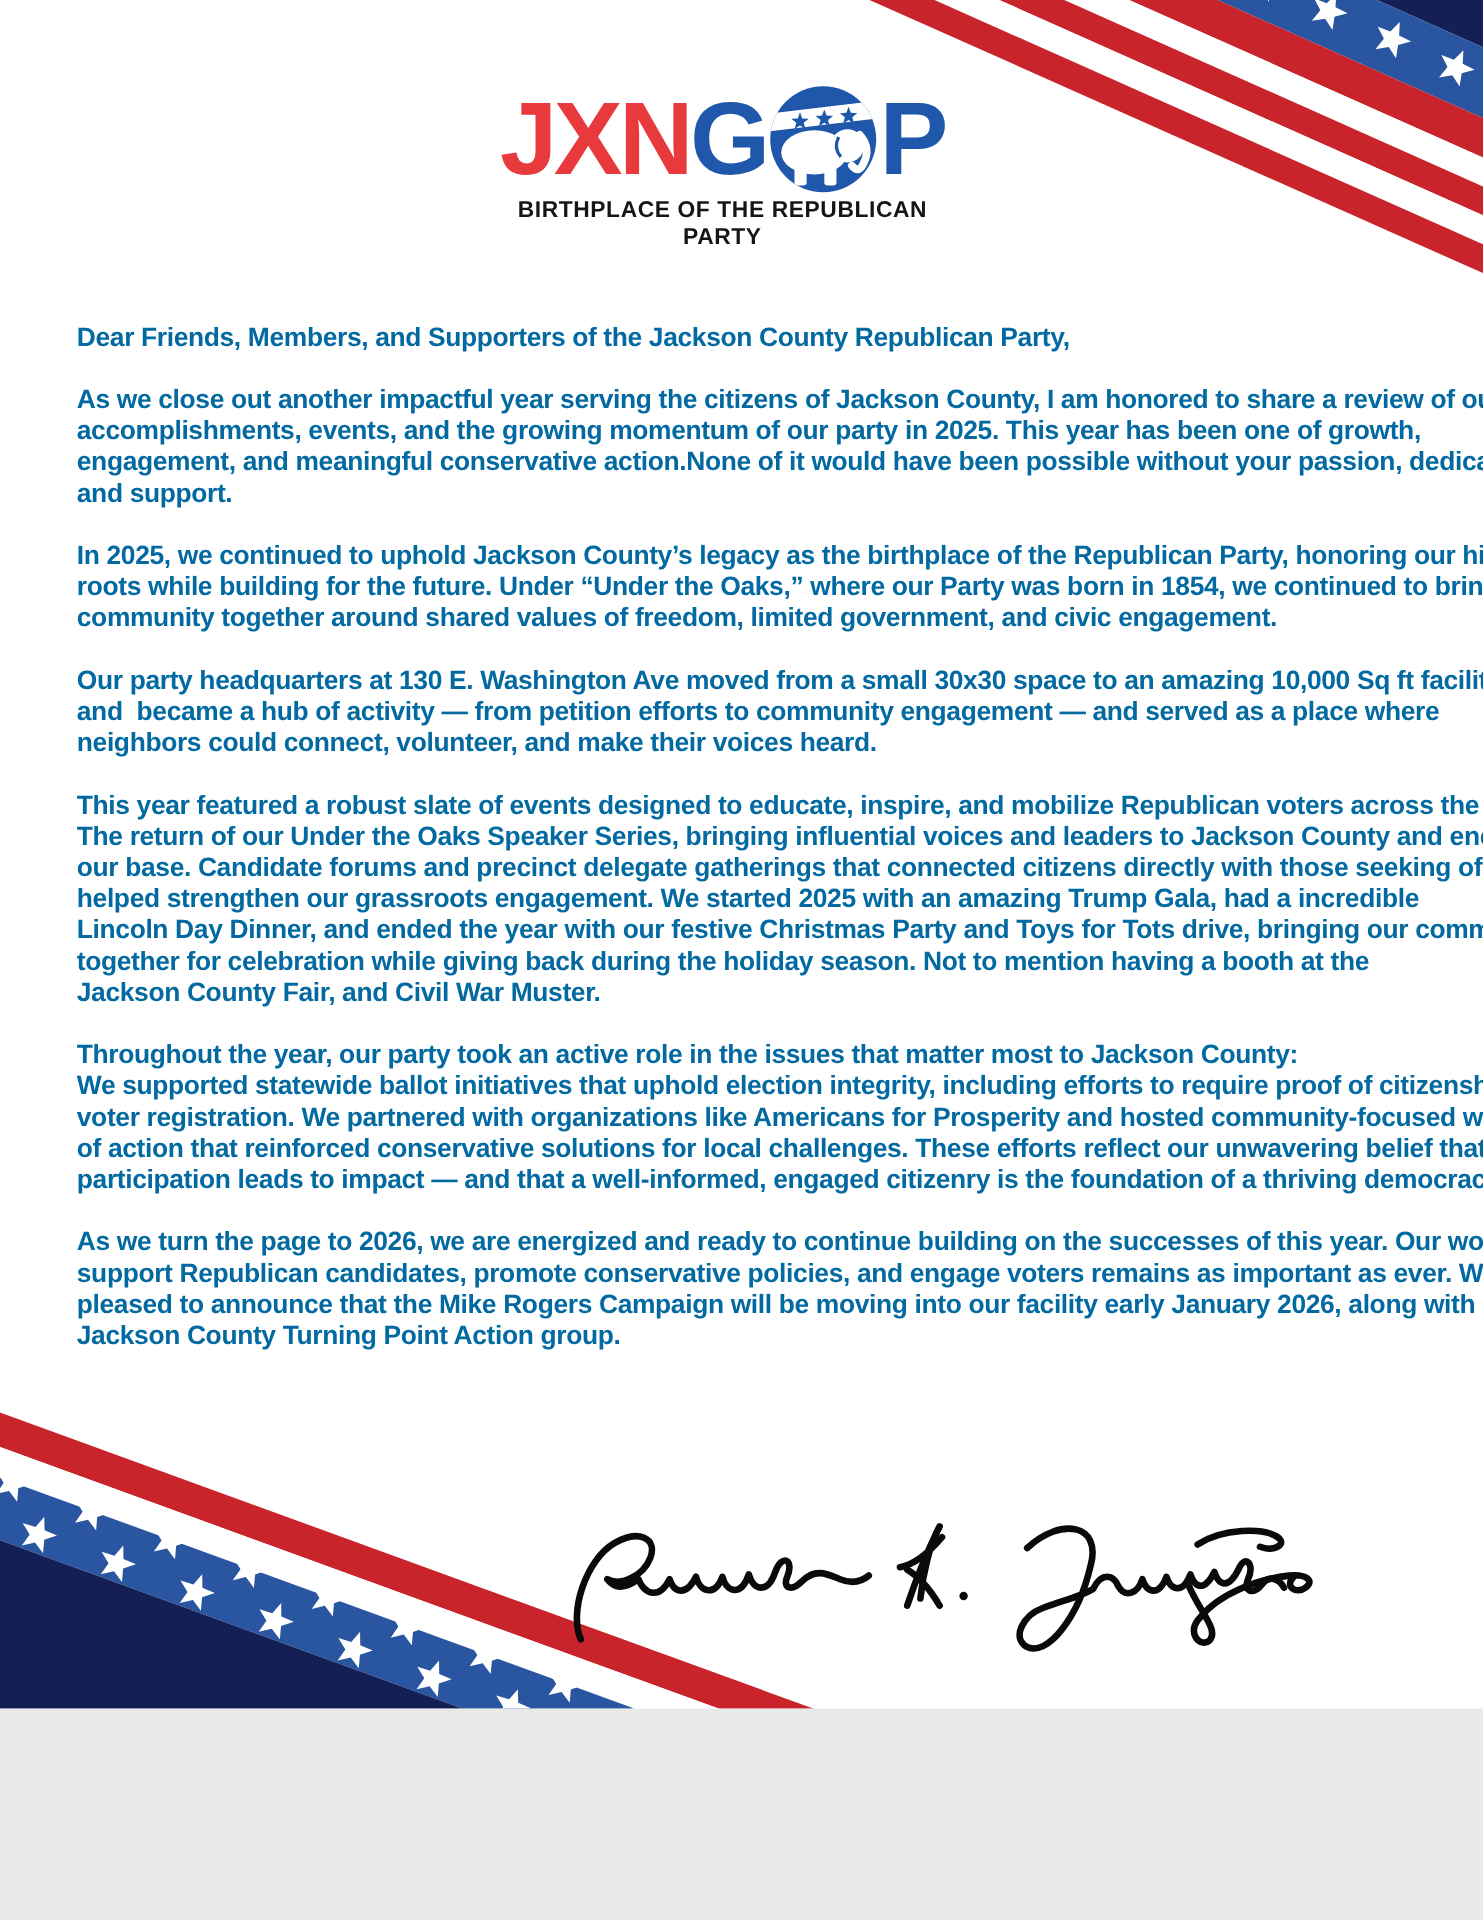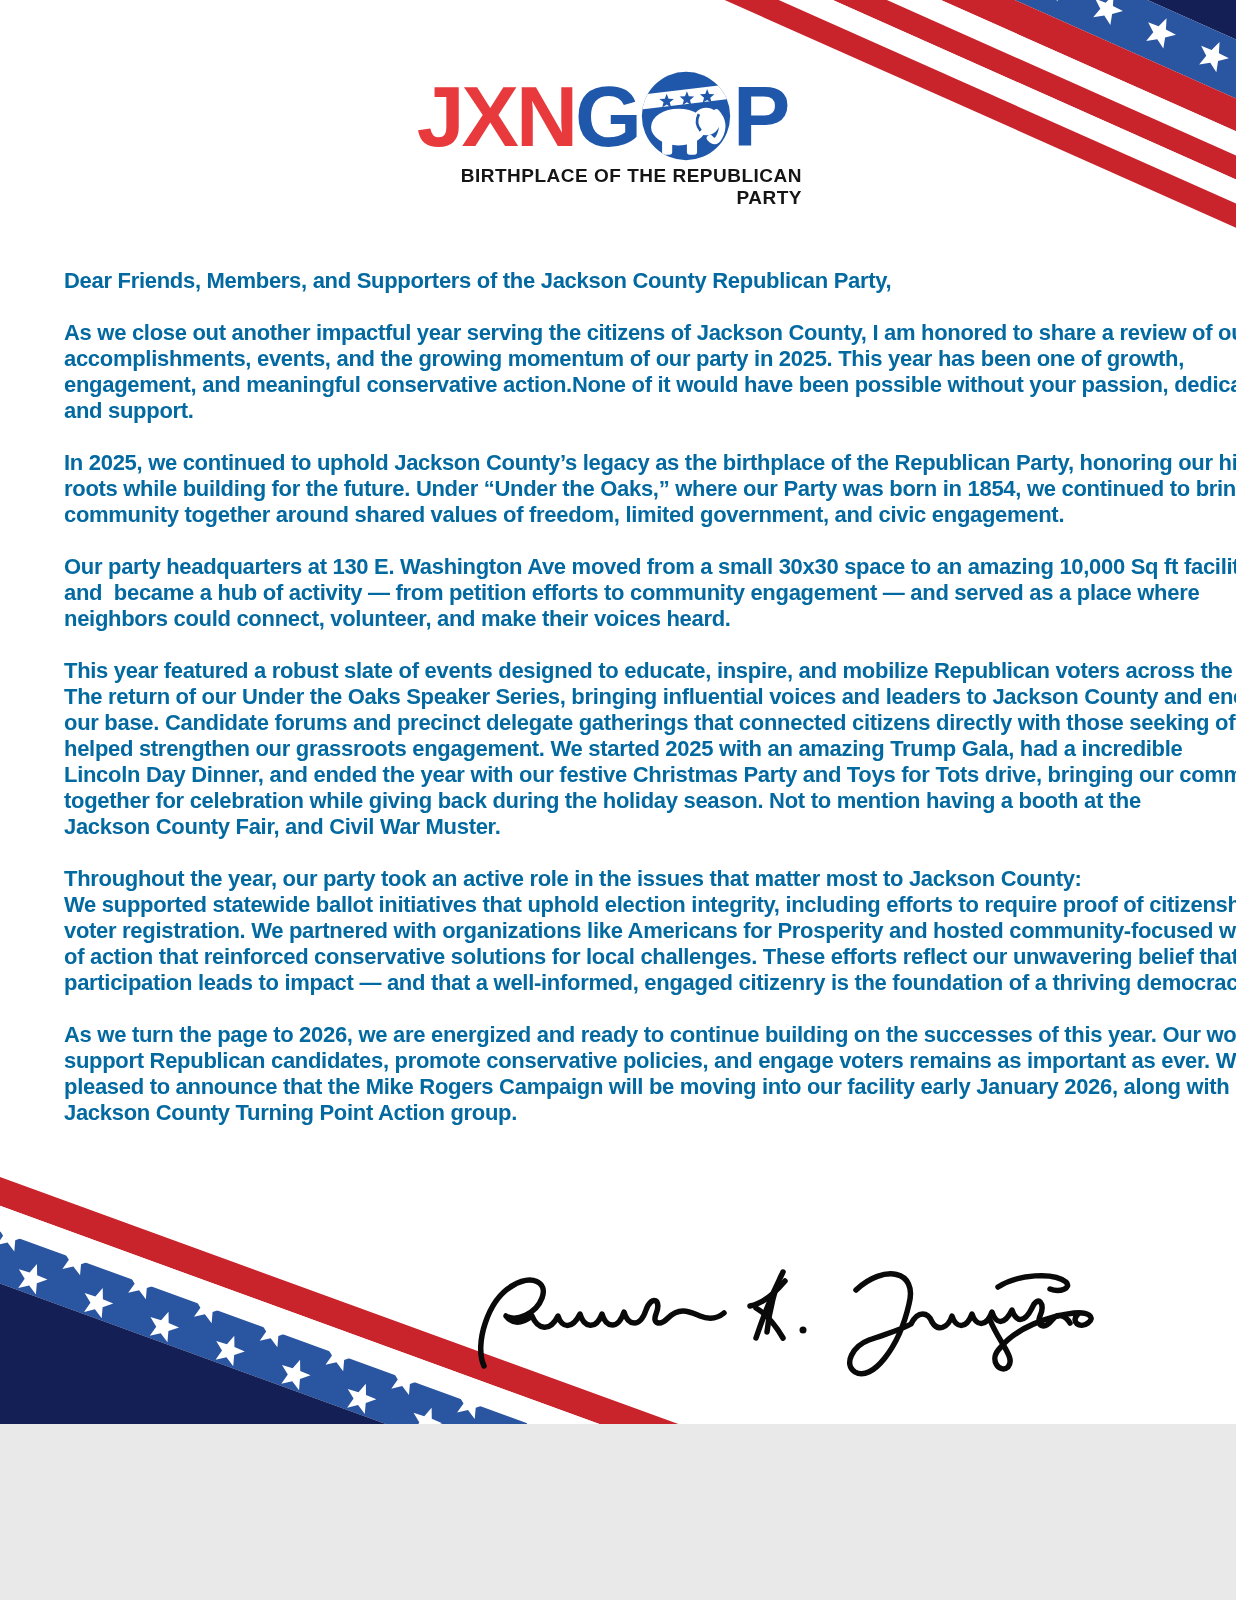--- a/index.html
+++ b/index.html
@@ -7,21 +7,21 @@
         font-family:"Liberation Sans","DejaVu Sans",sans-serif;margin:0 auto;}
   .corner{position:absolute;display:block;}
   .corner.tr{top:0;right:0;}
   .corner.bl{bottom:0;left:0;}
   .logo{position:absolute;left:402px;top:70px;width:400px;text-align:center;}
   .wordmark{display:flex;align-items:center;justify-content:center;
             font-weight:800;font-size:86px;line-height:92px;letter-spacing:-3px;}
   .wm-red{color:#e8393c;}
   .wm-blue{color:#1f58ab;}
   .elephant{width:92px;height:92px;margin:0 1px;flex:0 0 auto;}
-  .tagline{margin-top:3px;font-size:19px;font-weight:700;letter-spacing:.5px;color:#151515;text-align:right;}
+  .tagline{margin-top:3px;font-size:19px;font-weight:700;letter-spacing:.5px;color:#151515;}
   .letter{position:absolute;left:16px;top:268px;width:1210px;color:#0369a1;
           font-weight:700;font-size:22px;line-height:26px;letter-spacing:-.3px;margin-left:48px;}
   .letter p{margin:0 0 26px 0;white-space:pre;}
   .sig-svg{position:absolute;left:470px;top:1260px;}
   .sig-block{position:absolute;left:470px;top:1418px;width:710px;text-align:right;color:#0c0c0c;}
   .sig-name{font-size:50px;font-weight:800;line-height:54px;letter-spacing:-1px;}
   .sig-title{font-size:33px;font-weight:700;margin-top:8px;letter-spacing:-.5px;}
 </style>
 </head>
 <body>

